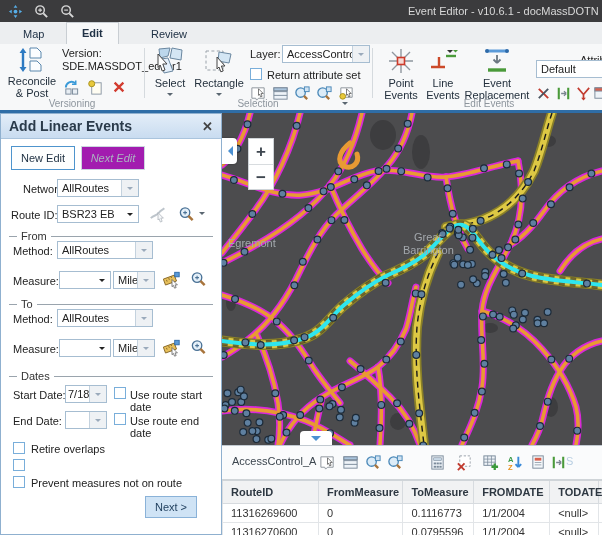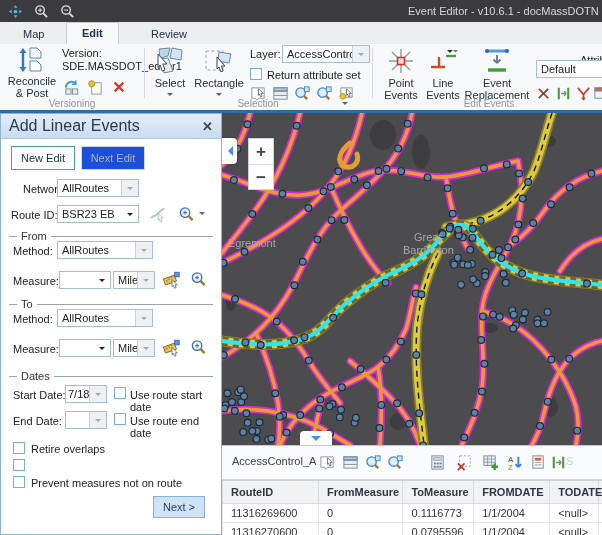--- a/index.html
+++ b/index.html
@@ -36,30 +36,30 @@
   .dd.dis .arw .car{border-top-color:#9aaabb;}
 
   .checkbox{width:12px;height:12px;border:1px solid #79aeda;background:#fff;display:inline-block;box-sizing:border-box;}
 
   
   .bluebar{position:absolute;left:0;top:110px;width:602px;height:3px;background:#2f6da6;}
 
   
   .panel{position:absolute;left:0;top:113px;width:222px;height:422px;background:#fff;border:1px solid #8fb0cf;box-sizing:border-box;}
   .panel-header{height:24px;background:linear-gradient(#e3edf8,#c9dcf0);display:flex;align-items:center;padding:0 8px;border-bottom:1px solid #aac4dd;}
-  .panel-header .pt{flex:1;font-weight:normal;color:#2a3a4a;font-size:16px;}
+  .panel-header .pt{flex:1;font-weight:bold;color:#2a3a4a;font-size:14px;}
   .panel-header .closex{color:#444;font-size:13px;font-weight:bold;cursor:default;}
   .plabel{position:absolute;color:#222;}
   .btn{box-sizing:border-box;text-align:center;cursor:default;}
   .btn-newedit{position:absolute;left:10px;top:32px;width:64px;height:24px;line-height:22px;background:#fdfefe;border:1px solid #4e94cd;color:#1d2f41;}
-  .btn-nextedit{position:absolute;left:80px;top:32px;width:64px;height:24px;line-height:22px;background:#1d4ed8;border:1px solid #ccd6df;color:#aab6c0;}
+  .btn-nextedit{position:absolute;left:80px;top:32px;width:64px;height:24px;line-height:22px;background:#a21caf;border:1px solid #ccd6df;color:#aab6c0;font-style:italic;}
   .pdivider{position:absolute;left:8px;right:8px;display:flex;align-items:center;color:#333;}
   .pdivider::before{content:"";width:8px;border-top:1px solid #9aa4ad;margin-right:4px;}
   .pdivider::after{content:"";flex:1;border-top:1px solid #9aa4ad;margin-left:4px;}
-  .btn-next{position:absolute;left:152px;top:382px;width:52px;height:22px;line-height:20px;background:#cfe3f5;border:1px solid #8ab2d8;color:#1d3d5c;}
+  .btn-next{position:absolute;left:144px;top:382px;width:52px;height:22px;line-height:20px;background:#cfe3f5;border:1px solid #8ab2d8;color:#1d3d5c;}
 
   
   .map{position:absolute;left:222px;top:113px;width:380px;height:332px;background:#4c4c4e;overflow:hidden;}
   .map svg.base{position:absolute;left:0;top:0;}
   .map-collapse{position:absolute;left:0;top:25px;width:15px;height:26px;background:#fff;border-radius:0 4px 4px 0;display:flex;align-items:center;justify-content:center;box-shadow:0 0 2px rgba(0,0,0,.4);}
   .tri-left{width:0;height:0;border:5px solid transparent;border-right-color:#4b90d2;margin-right:3px;}
   .map-zoom{position:absolute;left:26px;top:25px;width:26px;height:52px;background:#fff;border:1px solid #cfd4d8;box-sizing:border-box;}
   .zcell{height:25px;display:flex;align-items:center;justify-content:center;font-size:17px;color:#3f4750;font-weight:bold;}
   .zcell+.zcell{border-top:1px solid #d8dcdf;}
   .map-tab{position:absolute;left:78px;bottom:0;width:32px;height:14px;background:#fff;border-radius:4px 4px 0 0;display:flex;align-items:center;justify-content:center;}

